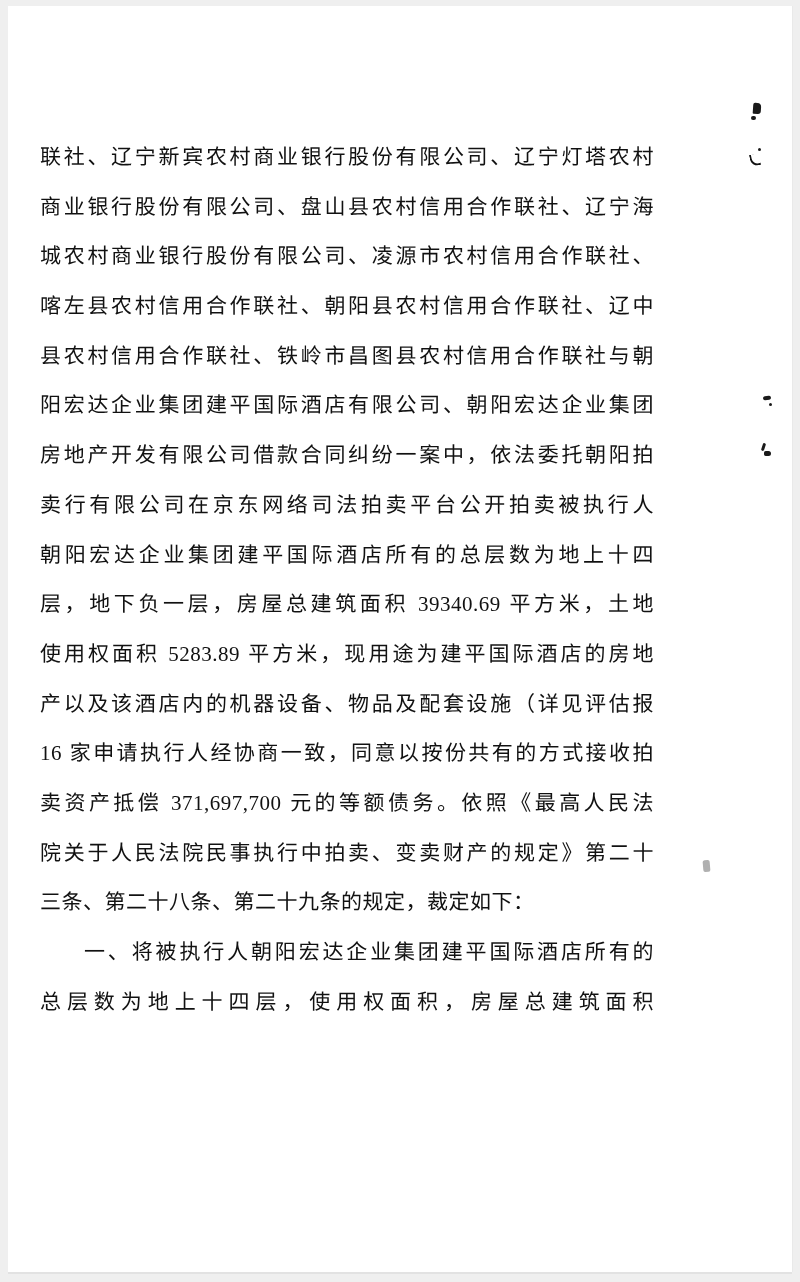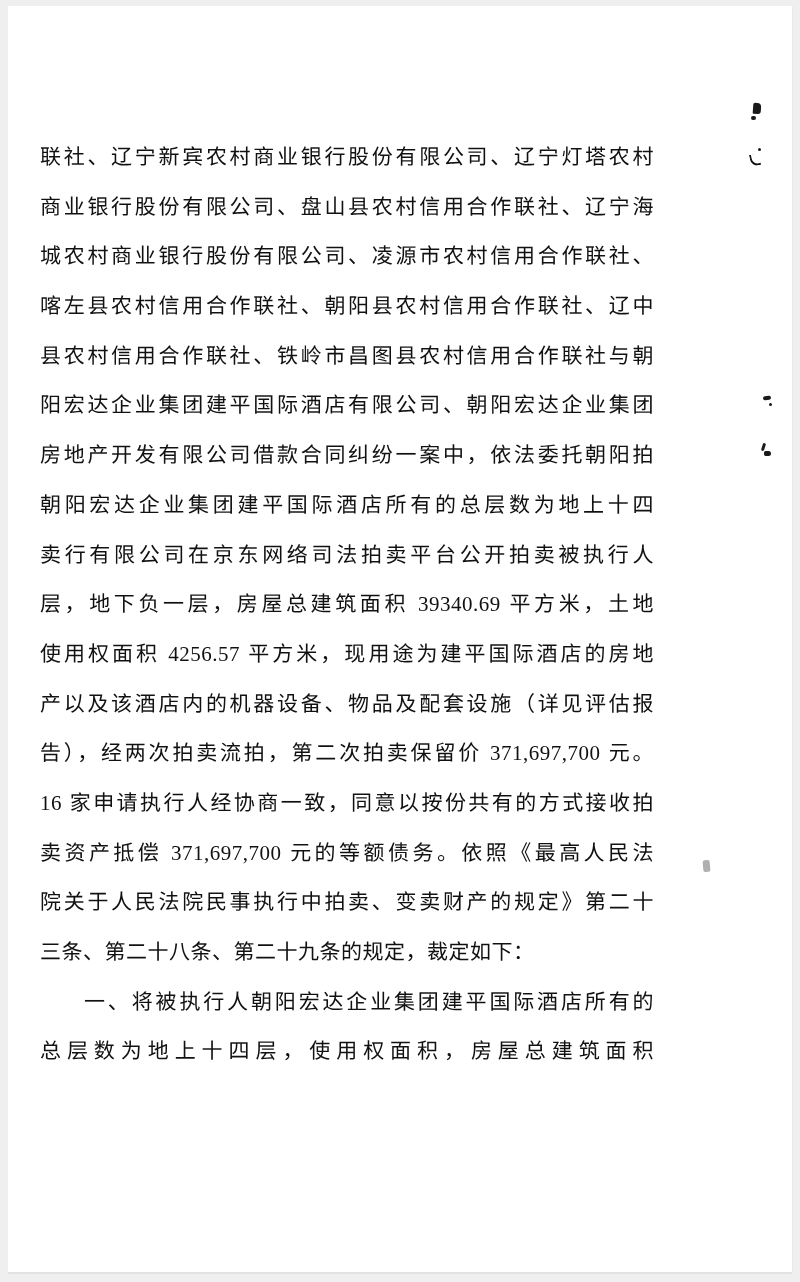--- a/index.html
+++ b/index.html
@@ -70,26 +70,25 @@
 
 <div class="paper">
   <div class="textblock">
     <div class="line">联社、辽宁新宾农村商业银行股份有限公司、辽宁灯塔农村</div>
     <div class="line">商业银行股份有限公司、盘山县农村信用合作联社、辽宁海</div>
     <div class="line">城农村商业银行股份有限公司、凌源市农村信用合作联社、</div>
     <div class="line">喀左县农村信用合作联社、朝阳县农村信用合作联社、辽中</div>
     <div class="line">县农村信用合作联社、铁岭市昌图县农村信用合作联社与朝</div>
     <div class="line">阳宏达企业集团建平国际酒店有限公司、朝阳宏达企业集团</div>
     <div class="line">房地产开发有限公司借款合同纠纷一案中，依法委托朝阳拍</div>
+    <div class="line">卖行有限公司在京东网络司法拍卖平台公开拍卖被执行人</div>
     <div class="line">朝阳宏达企业集团建平国际酒店所有的总层数为地上十四</div>
-    <div class="line">卖行有限公司在京东网络司法拍卖平台公开拍卖被执行人</div>
     <div class="line">层，地下负一层，房屋总建筑面积 39340.69 平方米，土地</div>
-    <div class="line">使用权面积 4256.57 平方米，现用途为建平国际酒店的房地</div>
+    <div class="line">使用权面积 5283.89 平方米，现用途为建平国际酒店的房地</div>
     <div class="line">产以及该酒店内的机器设备、物品及配套设施（详见评估报</div>
-    <div class="line">告），经两次拍卖流拍，第二次拍卖保留价 371,697,700 元。</div>
     <div class="line">16 家申请执行人经协商一致，同意以按份共有的方式接收拍</div>
     <div class="line">卖资产抵偿 371,697,700 元的等额债务。依照《最高人民法</div>
     <div class="line">院关于人民法院民事执行中拍卖、变卖财产的规定》第二十</div>
     <div class="line short">三条、第二十八条、第二十九条的规定，裁定如下：</div>
     <div class="line indent">一、将被执行人朝阳宏达企业集团建平国际酒店所有的</div>
     <div class="line">总层数为地上十四层，使用权面积，房屋总建筑面积</div>
   </div>
 
   <div class="speck speck-a"></div>
   <div class="speck speck-a2"></div>

